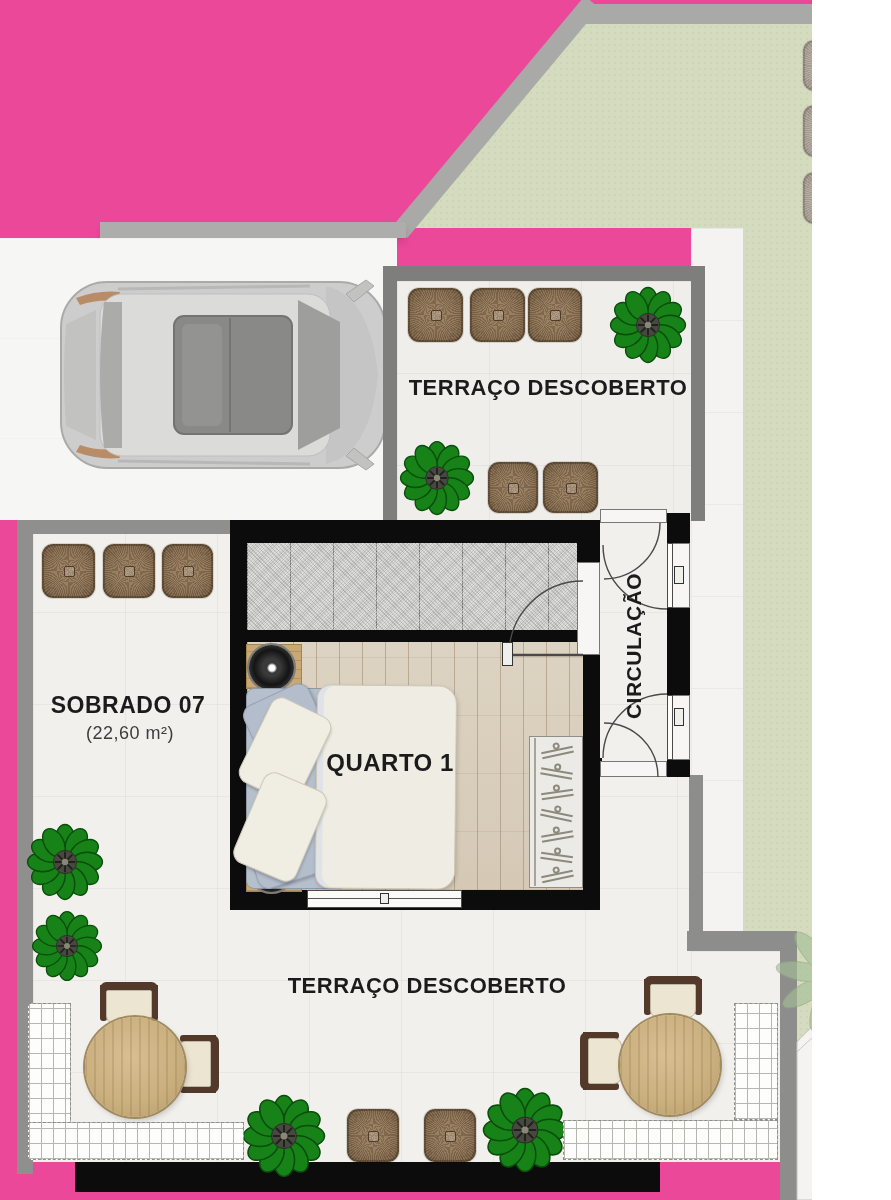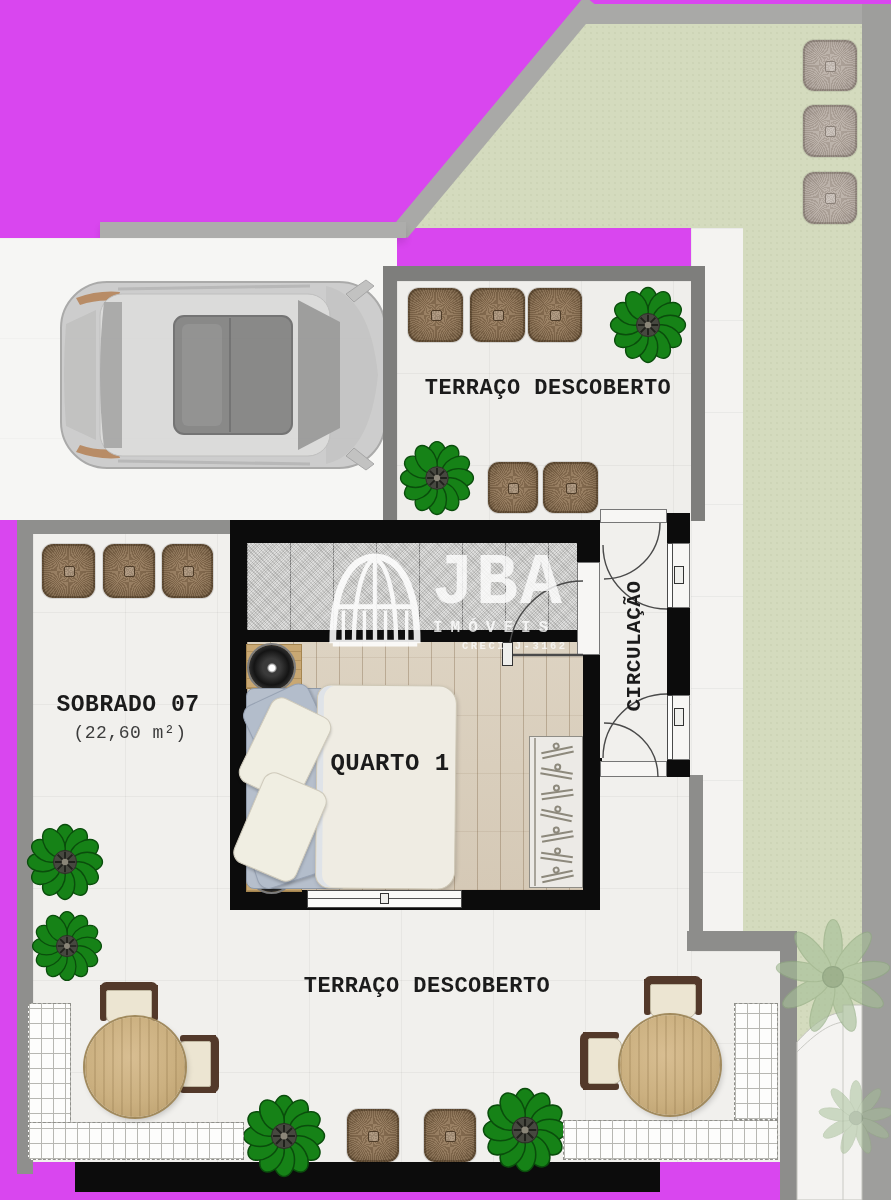--- a/index.html
+++ b/index.html
@@ -1,16 +1,16 @@
 <!DOCTYPE html>
 <html><head>
 <meta charset="utf-8">
 <style>
   html,body{margin:0;padding:0;background:#fff;font-family:"Liberation Sans",sans-serif;}
-  .plan{position:relative;width:891px;height:1200px;background:#d946ef;overflow:hidden;font-family:Liberation Mono, monospace;}
+  .plan{position:relative;width:812px;height:1200px;background:#ec4899;overflow:hidden;}
   .a{position:absolute;}
   .wall{position:absolute;background:#8f8f8d;}
   .marble{position:absolute;background-color:#f1f0ed;
     background-image:linear-gradient(rgba(0,0,0,.045) 1px,transparent 1px),
       linear-gradient(90deg,rgba(0,0,0,.045) 1px,transparent 1px);
     background-size:92px 92px;}
   .marble.lite{background-color:#f4f3f1;}
   .garage{position:absolute;background-color:#f6f6f4;
     background-image:linear-gradient(rgba(0,0,0,.02) 1px,transparent 1px);background-size:100px 100px;}
   .lawn{position:absolute;left:0;top:0;width:891px;height:1200px;background-color:#d4dbbe;
@@ -330,33 +330,14 @@
       <use href="#palm"></use>
     </svg>
 
   <div class="label" style="left:548px;top:388px;font-size:22px">TERRAÇO DESCOBERTO</div>
   <div class="label" style="left:427px;top:986px;font-size:22px">TERRAÇO DESCOBERTO</div>
   <div class="label" style="left:390px;top:763px;font-size:24px">QUARTO 1</div>
   <div class="label vert" style="left:634px;top:646px;font-size:21px">CIRCULAÇÃO</div>
   <div class="label" style="left:128px;top:705px;font-size:23px">SOBRADO 07</div>
   <div class="label" style="left:130px;top:733px;font-size:18px;font-weight:400;color:#3c3c3c">(22,60 m²)</div>
 
-  <div class="a" style="left:318px;top:548px;width:280px;height:118px;opacity:.88">
-    <svg class="icon" viewBox="0 0 100 100" width="96" height="98" style="left:9px;top:2px">
-      <g fill="none" stroke="#ffffff">
-        <path d="M6 96 C6 38 24 6 50 6 C76 6 94 38 94 96" stroke-width="7"></path>
-        <path d="M28 96 C28 46 38 12 50 8" stroke-width="4.5"></path>
-        <path d="M72 96 C72 46 62 12 50 8" stroke-width="4.5"></path>
-        <line x1="50" y1="8" x2="50" y2="96" stroke-width="4.5"></line>
-        <line x1="10" y1="58" x2="90" y2="58" stroke-width="5"></line>
-        <line x1="17" y1="62" x2="17" y2="94" stroke-width="3.5"></line>
-        <line x1="39" y1="62" x2="39" y2="94" stroke-width="3.5"></line>
-        <line x1="61" y1="62" x2="61" y2="94" stroke-width="3.5"></line>
-        <line x1="83" y1="62" x2="83" y2="94" stroke-width="3.5"></line>
-        <line x1="6" y1="96" x2="94" y2="96" stroke-width="7"></line>
-      </g>
-    </svg>
-    <div class="wm" style="left:114px;top:2px;font-size:70px;letter-spacing:2px;transform:scaleY(1.02)">JBA</div>
-    <div class="wm" style="left:115px;top:72px;font-size:16px;letter-spacing:8px">IMÓVEIS</div>
-    <div class="wm" style="left:144px;top:93px;font-size:10.5px;letter-spacing:2.5px;color:rgba(255,255,255,.82)">CRECI J-3162</div>
-  </div>
 
 </div>
 
 </body></html>

